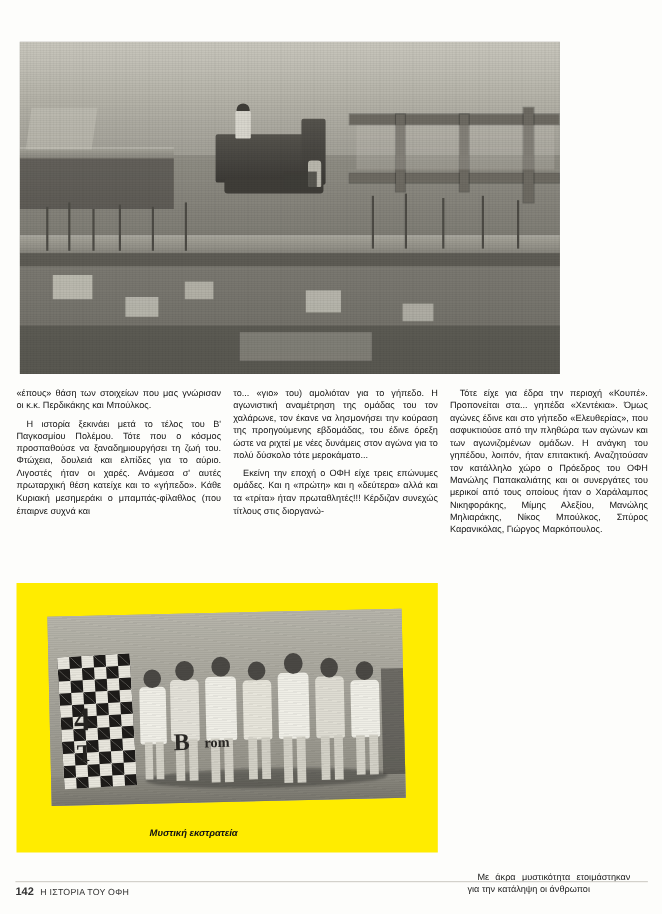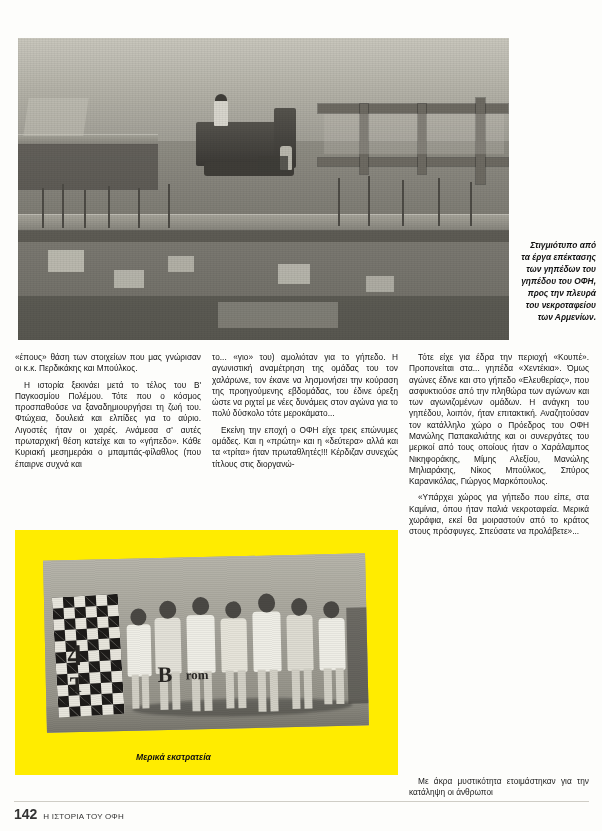--- a/index.html
+++ b/index.html
@@ -207,33 +207,33 @@
   
   #col3b {
     position: absolute;
     left: 409px;
     top: 776px;
     width: 180px;
     font-size: 8.3px;
     line-height: 1.36;
     text-align: justify;
   }
-  #col3b p { margin: 0; text-indent: 9px; }
+  #col3b p { margin: 16px; text-indent: 9px; }
 
   
   .footer {
     position: absolute;
     left: 14px;
     top: 806px;
     display: flex;
     align-items: baseline;
     gap: 6px;
   }
   .footer .pg {
-    font-size: 14px;
+    font-size: 10px;
     font-weight: bold;
     color: #333;
   }
   .footer .ftitle {
     font-size: 8px;
     color: #333;
     letter-spacing: .2px;
     text-align: center;
   }
   .rule {
@@ -293,35 +293,33 @@
     <div class="tp-light" style="left:96px; top:232px; width:30px; height:18px; opacity:.8;"></div>
     <div class="tp-light" style="left:150px; top:218px; width:26px; height:16px; opacity:.75;"></div>
     <div class="tp-light" style="left:260px; top:226px; width:32px; height:20px; opacity:.8;"></div>
     <div class="tp-light" style="left:348px; top:238px; width:28px; height:16px; opacity:.7;"></div>
     <div class="tp-dark" style="left:0px; top:258px; width:491px; height:44px; opacity:.45;"></div>
     <div class="tp-light" style="left:200px; top:264px; width:120px; height:26px; opacity:.35;"></div>
 
     <div class="tp-grain"></div>
   </div>
 
-  <div class="top-caption">Στιγμιότυπο από τα έργα επέκτασης των γηπέδων του γηπέδου του ΟΦΗ, προς την πλευρά του νεκροταφείου των Αρμενίων.</div>
 
   <div class="col" id="col2">
     <p class="noind">το... «γιο» του) αμολιόταν για το γήπεδο. Η αγωνιστική αναμέτρηση της ομάδας του τον χαλάρωνε, τον έκανε να λησμονήσει την κούραση της προηγούμενης εβδομάδας, του έδινε όρεξη ώστε να ριχτεί με νέες δυνάμεις στον αγώνα για το πολύ δύσκολο τότε μεροκάματο...</p>
     <p>Εκείνη την εποχή ο ΟΦΗ είχε τρεις επώνυμες ομάδες. Και η «πρώτη» και η «δεύτερα» αλλά και τα «τρίτα» ήταν πρωταθλητές!!! Κέρδιζαν συνεχώς τίτλους στις διοργανώ-</p>
   </div>
 
   <div class="col" id="col1">
     <p class="noind">«έπους» θάση των στοιχείων που μας γνώρισαν οι κ.κ. Περδικάκης και Μπούλκος.</p>
     <p>Η ιστορία ξεκινάει μετά το τέλος του Β' Παγκοσμίου Πολέμου. Τότε που ο κόσμος προσπαθούσε να ξαναδημιουργήσει τη ζωή του. Φτώχεια, δουλειά και ελπίδες για το αύριο. Λιγοστές ήταν οι χαρές. Ανάμεσα σ' αυτές πρωταρχική θέση κατείχε και το «γήπεδο». Κάθε Κυριακή μεσημεράκι ο μπαμπάς-φίλαθλος (που έπαιρνε συχνά και</p>
   </div>
 
   <div class="col" id="col3">
     <p>Τότε είχε για έδρα την περιοχή «Κουπέ». Προπονείται στα... γηπέδα «Χεντέκια». Όμως αγώνες έδινε και στο γήπεδο «Ελευθερίας», που ασφυκτιούσε από την πληθώρα των αγώνων και των αγωνιζομένων ομάδων. Η ανάγκη του γηπέδου, λοιπόν, ήταν επιτακτική. Αναζητούσαν τον κατάλληλο χώρο ο Πρόεδρος του ΟΦΗ Μανώλης Παπακαλιάτης και οι συνεργάτες του μερικοί από τους οποίους ήταν ο Χαράλαμπος Νικηφοράκης, Μίμης Αλεξίου, Μανώλης Μηλιαράκης, Νίκος Μπούλκος, Σπύρος Καρανικόλας, Γιώργος Μαρκόπουλος.</p>
-    <p>«Υπάρχει χώρος για γήπεδο που είπε, στα Καμίνια, όπου ήταν παλιά νεκροταφεία. Μερικά χωράφια, εκεί θα μοιραστούν από το κράτος στους πρόσφυγες. Σπεύσατε να προλάβετε»...</p>
   </div>
 
   <div class="bottom-photo-wrap">
     <div class="bottom-photo">
       <div class="bp-bg"></div>
       <div class="bp-ground"></div>
 
       <div class="bp-checker"></div>
 
       <div class="bp-shadow" style="left:86px; top:142px; width:220px; height:18px; border-radius:50%;"></div>
@@ -365,21 +363,21 @@
 
       <span class="bp-letter" style="left:22px; top:78px; font-size:30px;">4</span>
       <span class="bp-letter" style="left:24px; top:112px; font-size:22px;">T</span>
       <span class="bp-letter" style="left:112px; top:104px; font-size:22px; color:#2a2825;">B</span>
       <span class="bp-letter" style="left:140px; top:110px; font-size:13px; color:#2a2825;">rom</span>
 
       <div class="bp-grain"></div>
     </div>
   </div>
 
-  <div class="section-head">Μερικά εκστρατεία</div>
+  <div class="section-head">Μυστική εκστρατεία</div>
 
   <div id="col3b">
     <p>Με άκρα μυστικότητα ετοιμάστηκαν για την κατάληψη οι άνθρωποι</p>
   </div>
 
   <div class="rule"></div>
   <div class="footer">
     <span class="pg">142</span>
     <span class="ftitle">Η ΙΣΤΟΡΙΑ ΤΟΥ ΟΦΗ</span>
   </div>

